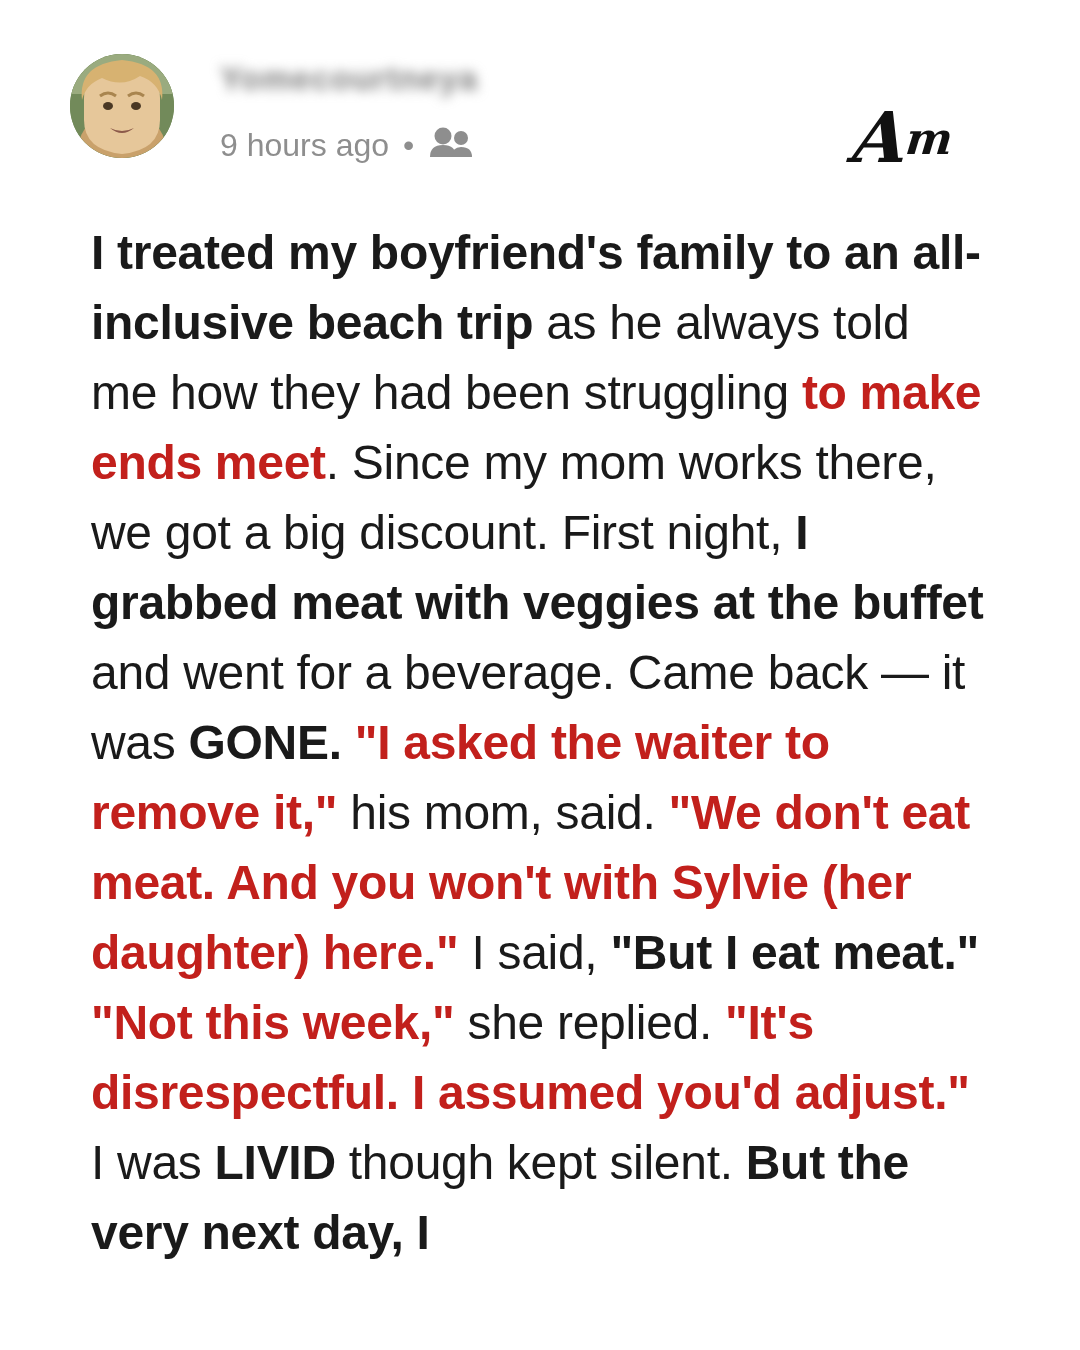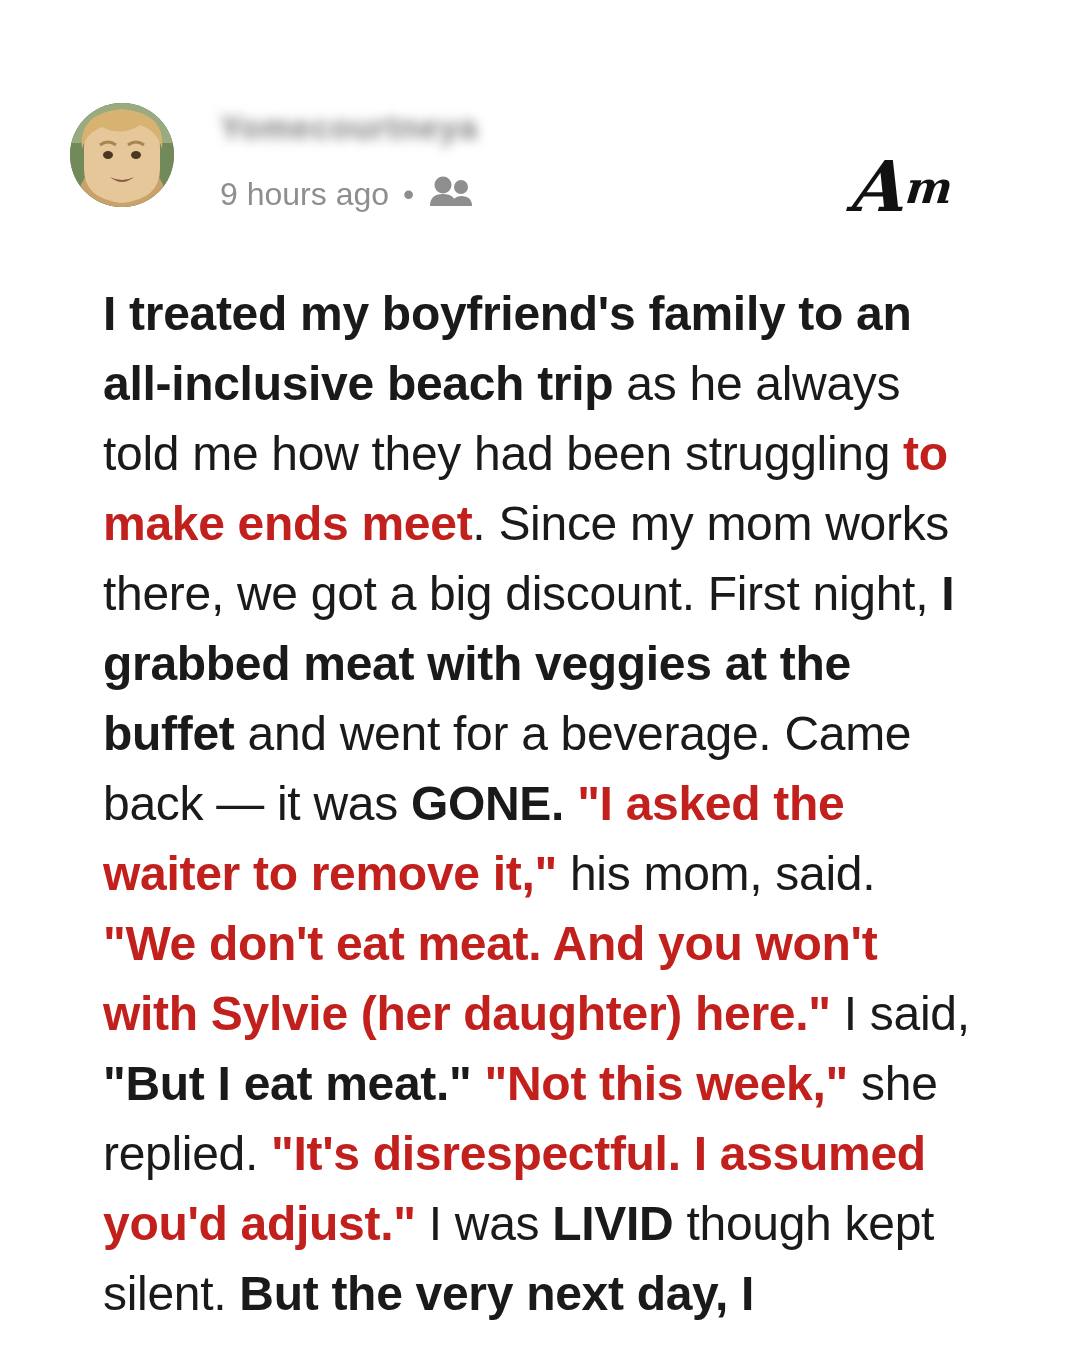--- a/index.html
+++ b/index.html
@@ -13,21 +13,21 @@
     font-family: "Liberation Sans", sans-serif;
     overflow: hidden;
     position: relative;
   }
 
   .post {
     position: relative;
     width: 1048px;
     height: 1350px;
     box-sizing: border-box;
-    padding: 93px 55px 0 55px;
+    padding: 44px 55px 0 55px;
   }
 
   
   .header {
     position: relative;
     display: block;
     height: 170px;
   }
 
   .avatar {
@@ -96,21 +96,21 @@
     letter-spacing: -2px;
     transform: skewX(-6deg);
   }
   .brand-logo .small-m {
     font-size: 44px;
     vertical-align: 8px;
   }
 
   
   .story {
-    margin: 16px;
+    margin: 4px;
     padding: 0 2px 0 32px;
     font-size: 48px;
     line-height: 70px;
     color: #1a1a1a;
     font-family: "Liberation Sans", sans-serif;
     letter-spacing: -0.3px;
     word-spacing: 0px;
   }
   .story .b { font-weight: 700; }
   .story .r { color: #c2201c; font-weight: 700; }

